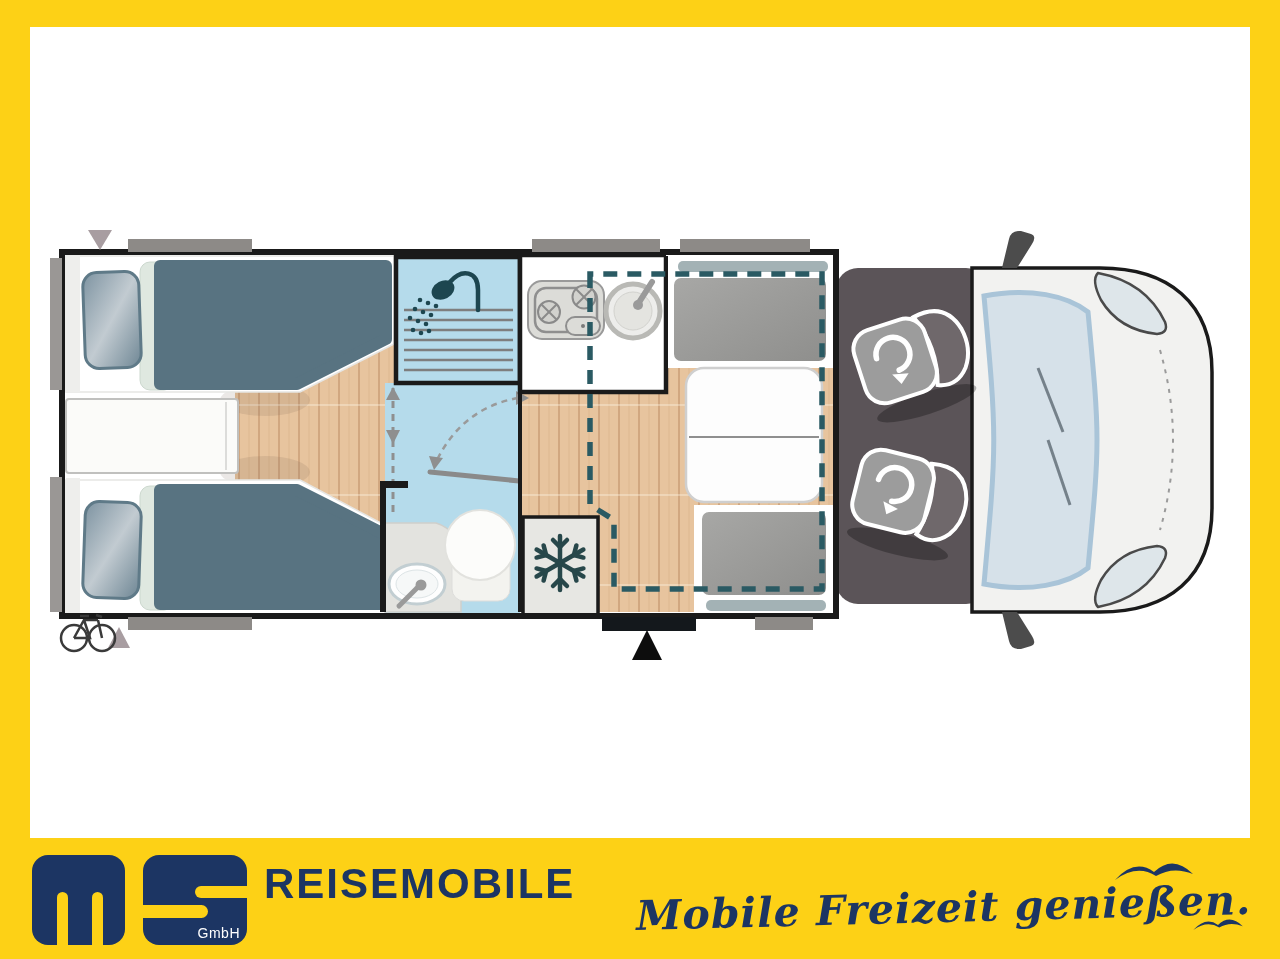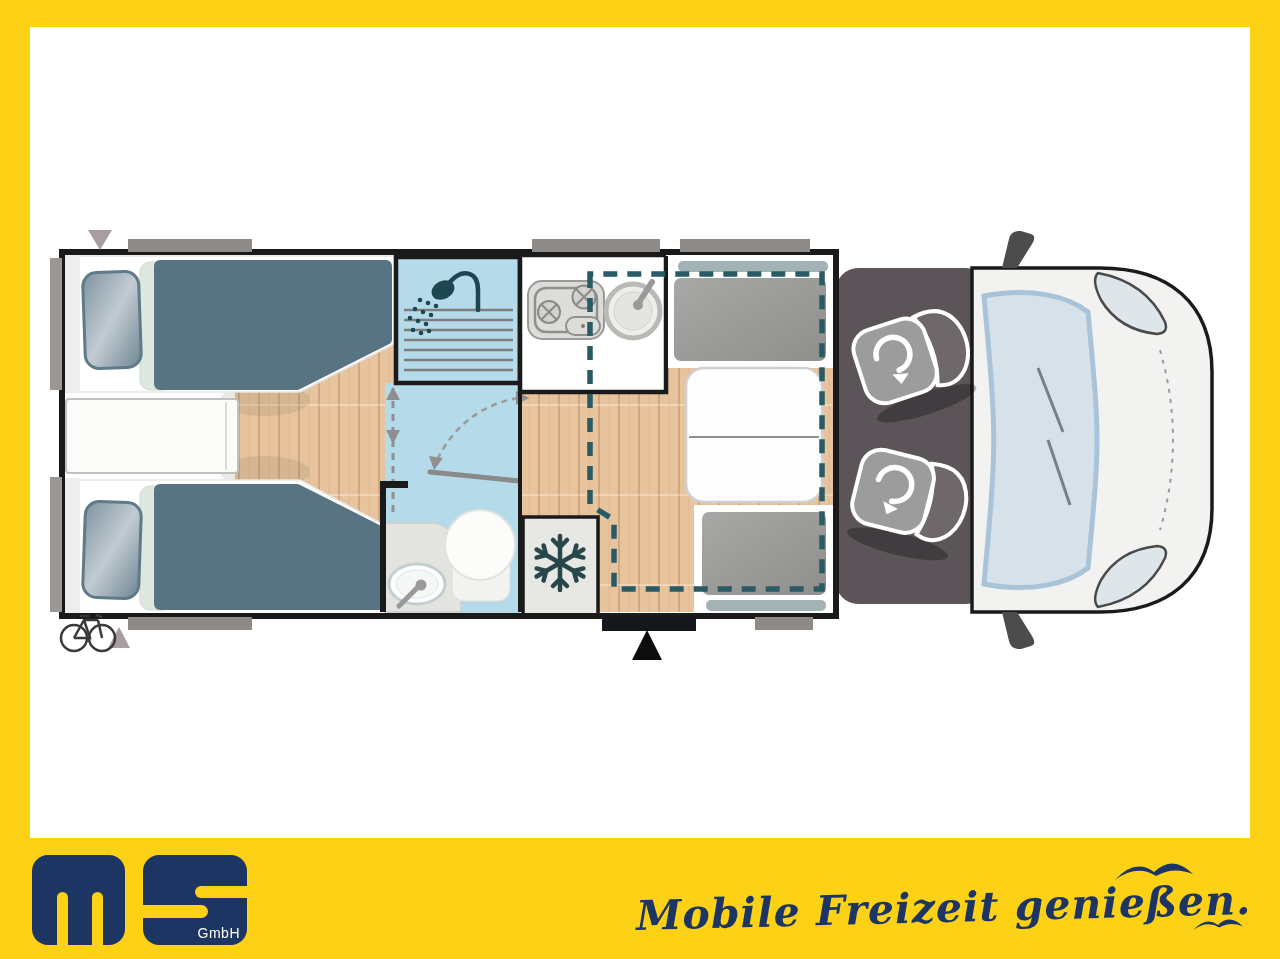--- a/index.html
+++ b/index.html
@@ -233,20 +233,21 @@
 <div class="band">
   <div class="logo-block logo-m">
     <div class="m-slit s1"></div>
     <div class="m-slit s2"></div>
   </div>
   <div class="logo-block logo-s">
     <div class="s-slot top"></div>
     <div class="s-slot bot"></div>
     <div class="gmbh">GmbH</div>
   </div>
+  <div class="company">REISEMOBILE</div>
   <div class="slogan">Mobile Freizeit genießen.</div>
   <svg class="bird bird1" width="82" height="32" viewBox="0 0 82 32">
     <path d="M2,24 Q22,2 41,16 Q60,-2 80,18 Q60,10 43,20 Q24,8 2,24 Z" fill="#1c3563"></path>
   </svg>
   <svg class="bird bird2" width="52" height="22" viewBox="0 0 82 32">
     <path d="M2,24 Q22,2 41,16 Q60,-2 80,18 Q60,10 43,20 Q24,8 2,24 Z" fill="#1c3563"></path>
   </svg>
 </div>
 
 </body></html>

